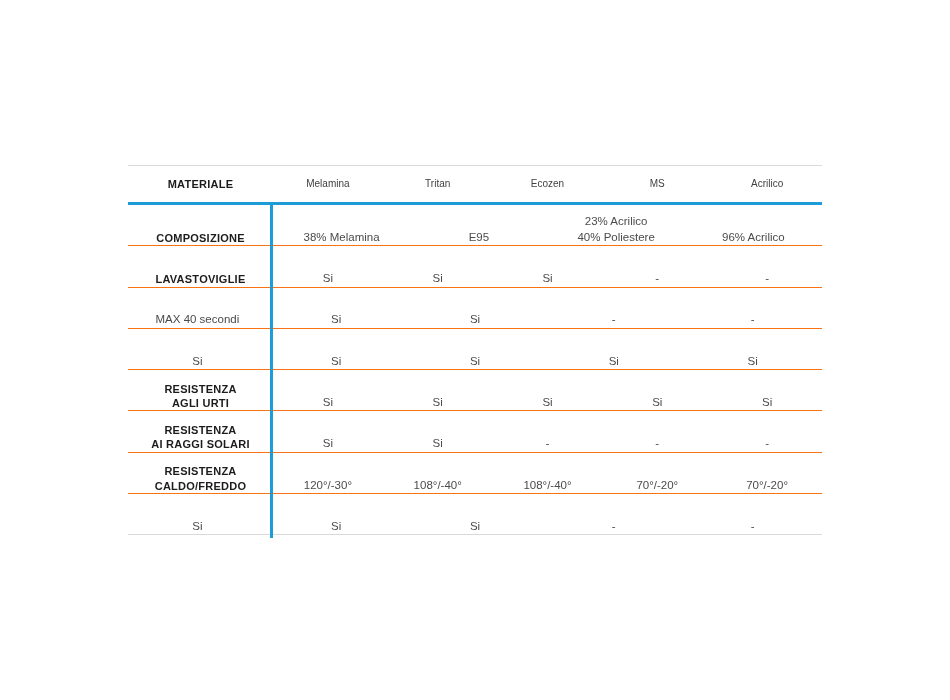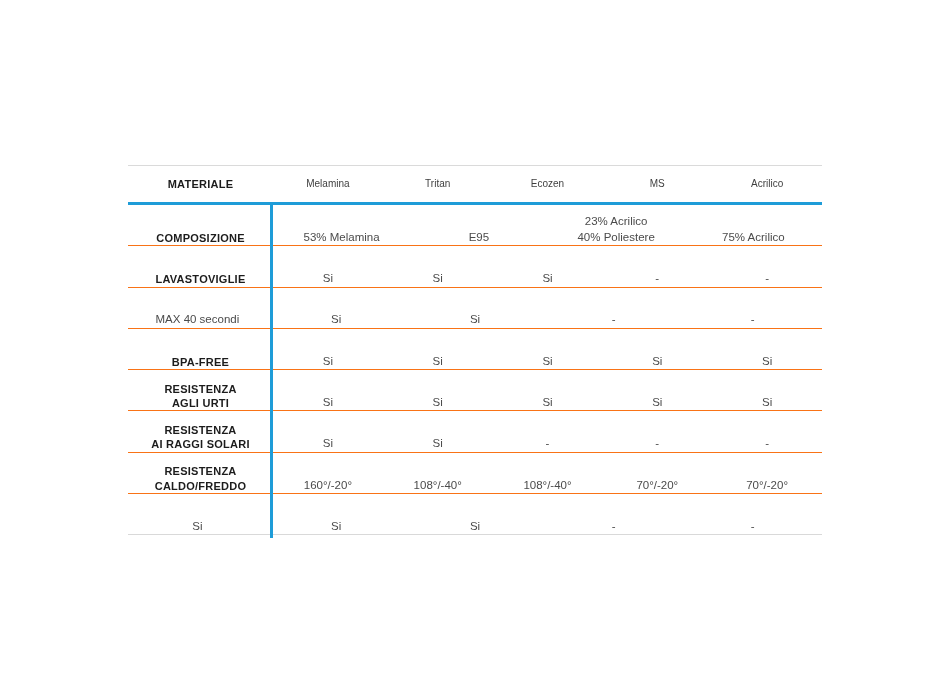--- a/index.html
+++ b/index.html
@@ -73,46 +73,45 @@
     <div class="cell value-cell">Ecozen</div>
     <div class="cell value-cell">MS</div>
     <div class="cell value-cell">Acrilico</div>
   </div>
 
   <div class="body-rows">
     <div class="vline"></div>
 
     <div class="row">
       <div class="cell label-cell">COMPOSIZIONE</div>
-      <div class="cell value-cell">53% Melamina</div>
+      <div class="cell value-cell">38% Melamina</div>
       <div class="cell value-cell">E95</div>
       <div class="cell value-cell">23% Acrilico
 40% Poliestere</div>
-      <div class="cell value-cell">75% Acrilico</div>
+      <div class="cell value-cell">96% Acrilico</div>
     </div>
 
     <div class="row">
       <div class="cell label-cell">LAVASTOVIGLIE</div>
       <div class="cell value-cell">Si</div>
       <div class="cell value-cell">Si</div>
       <div class="cell value-cell">Si</div>
       <div class="cell value-cell">-</div>
       <div class="cell value-cell">-</div>
     </div>
 
     <div class="row">
       <div class="cell value-cell">MAX 40 secondi</div>
       <div class="cell value-cell">Si</div>
       <div class="cell value-cell">Si</div>
       <div class="cell value-cell">-</div>
       <div class="cell value-cell">-</div>
     </div>
 
     <div class="row">
-      <div class="cell label-cell">BPA-FREE</div>
       <div class="cell value-cell">Si</div>
       <div class="cell value-cell">Si</div>
       <div class="cell value-cell">Si</div>
       <div class="cell value-cell">Si</div>
       <div class="cell value-cell">Si</div>
     </div>
 
     <div class="row">
       <div class="cell label-cell">RESISTENZA
 AGLI URTI</div>
@@ -129,21 +128,21 @@
       <div class="cell value-cell">Si</div>
       <div class="cell value-cell">Si</div>
       <div class="cell value-cell">-</div>
       <div class="cell value-cell">-</div>
       <div class="cell value-cell">-</div>
     </div>
 
     <div class="row">
       <div class="cell label-cell">RESISTENZA
 CALDO/FREDDO</div>
-      <div class="cell value-cell">160°/-20°</div>
+      <div class="cell value-cell">120°/-30°</div>
       <div class="cell value-cell">108°/-40°</div>
       <div class="cell value-cell">108°/-40°</div>
       <div class="cell value-cell">70°/-20°</div>
       <div class="cell value-cell">70°/-20°</div>
     </div>
 
     <div class="row">
       <div class="cell value-cell">Si</div>
       <div class="cell value-cell">Si</div>
       <div class="cell value-cell">Si</div>

